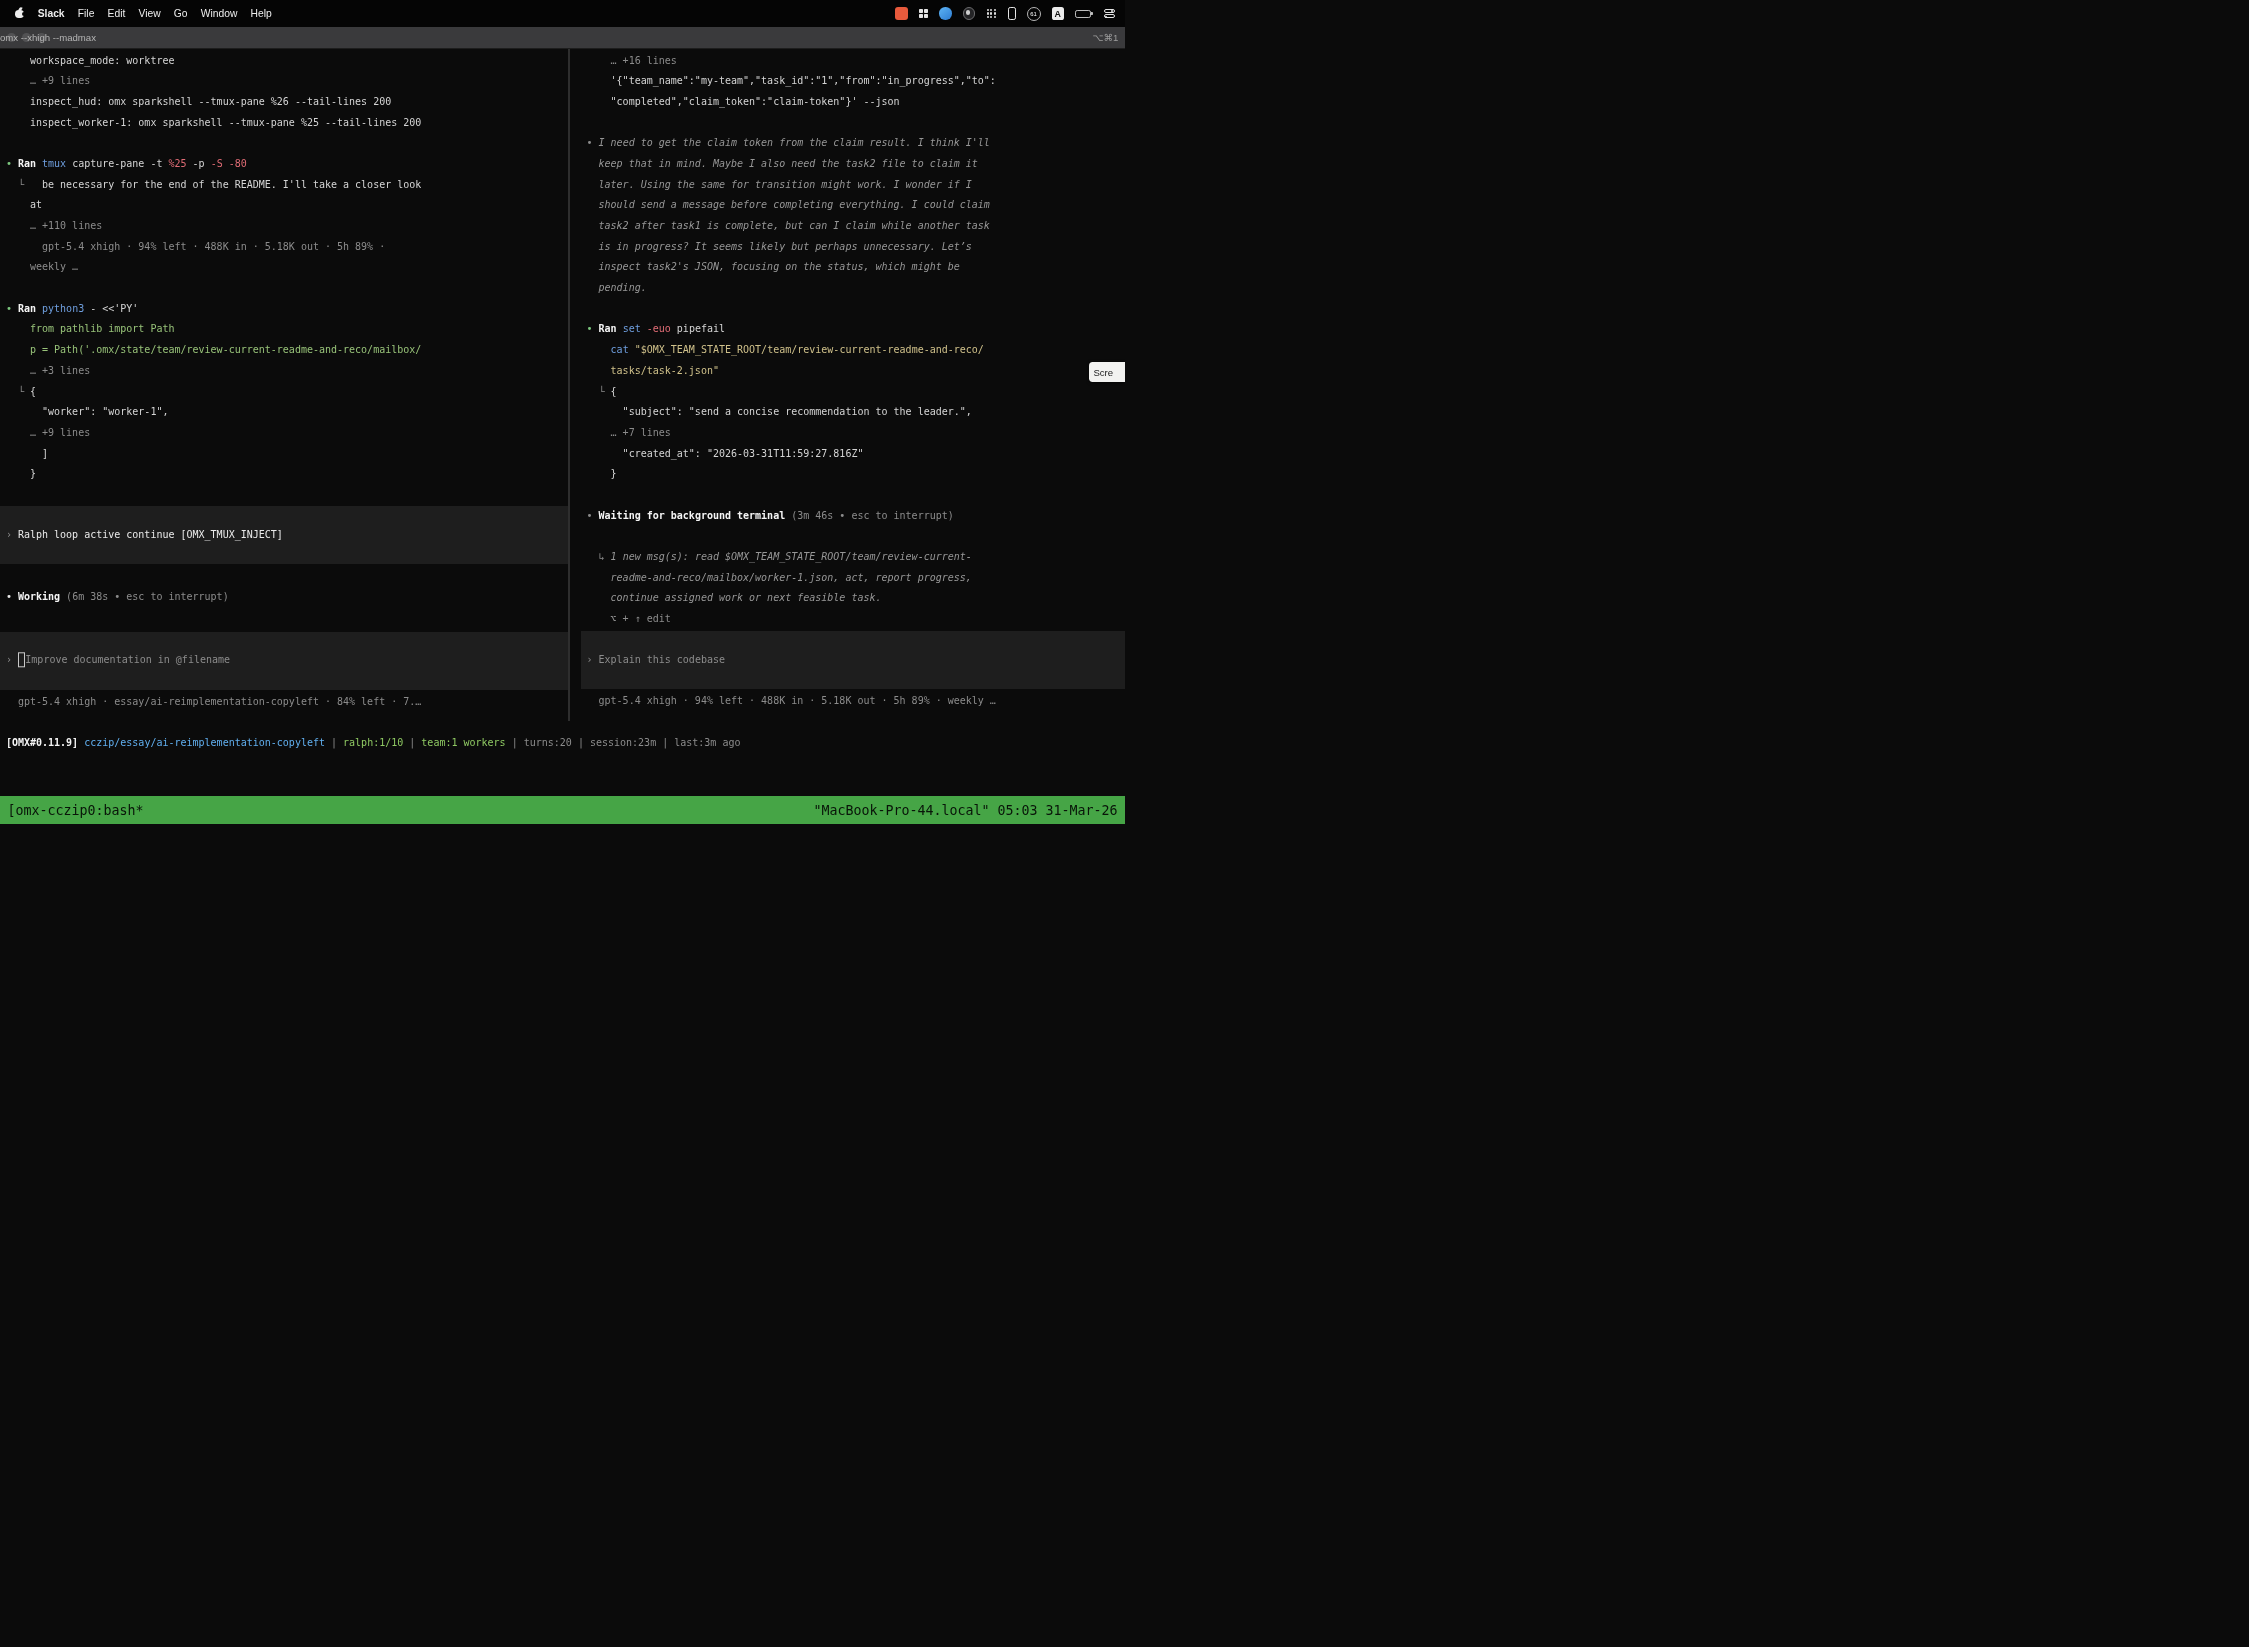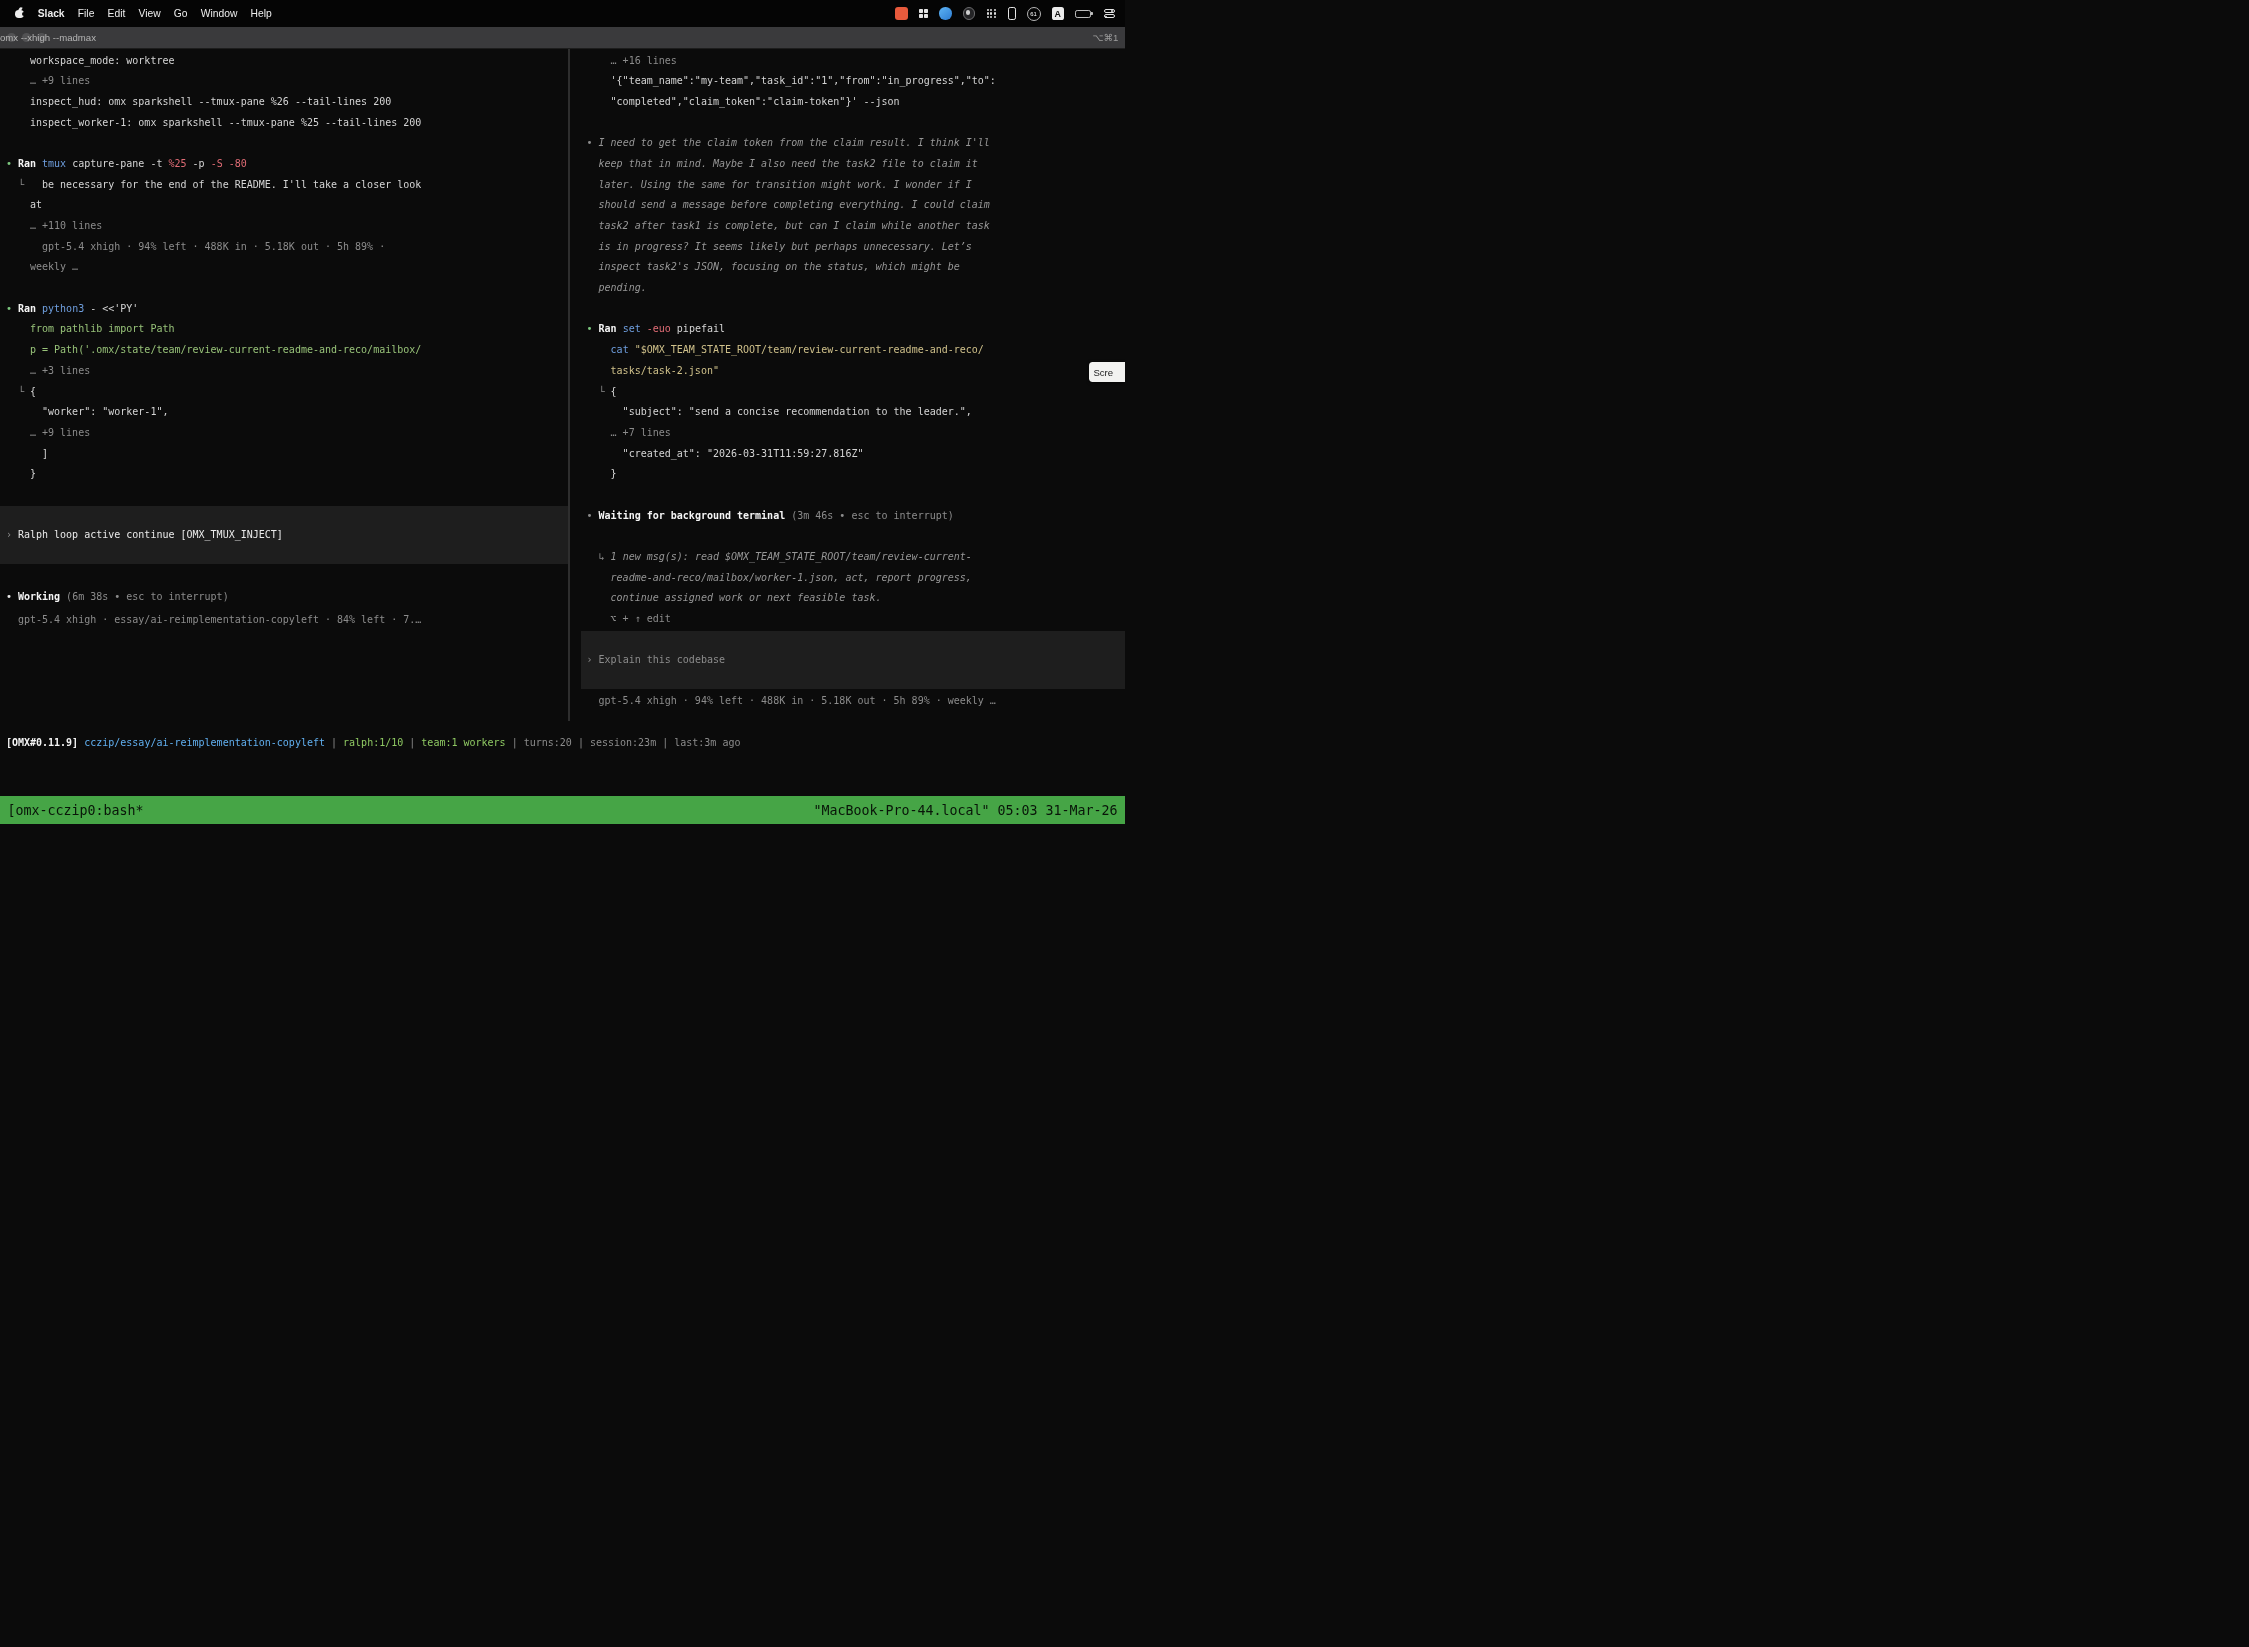--- a/index.html
+++ b/index.html
@@ -164,20 +164,23 @@
           <div class="tl"><span class="s-dim">  └ </span><span class="s-fg">{</span></div>
           <div class="tl"><span class="s-fg">      "worker": "worker-1",</span></div>
           <div class="tl"><span class="s-dim">    … +9 lines</span></div>
           <div class="tl"><span class="s-fg">      ]</span></div>
           <div class="tl"><span class="s-fg">    }</span></div>
         </div>
       <div class="prompt-box mt29">
         <div class="tl"><span class="s-dim">› </span><span class="s-white">Ralph loop active continue [OMX_TMUX_INJECT]</span></div>
       </div>
       <div id="working-line" class="tl mt31"><span class="s-white">• </span><span class="s-bold">Working </span><span class="s-dim">(6m 38s • esc to interrupt)</span></div>
+      <div class="prompt-box mt32">
+        <div class="tl"><span class="s-dim">› </span><span class="cursor"></span><span class="s-dim">Improve documentation in @filename</span></div>
+      </div>
       <div class="tl s-dim mt3">  gpt-5.4 xhigh · essay/ai-reimplementation-copyleft · 84% left · 7.…</div>
     </div>
 
     <div class="divider"></div>
 
     <div class="pane pane-right">
       <div id="right-lines" class="lines">
           <div class="tl"><span class="s-dim">    … +16 lines</span></div>
           <div class="tl"><span class="s-fg">    '{"team_name":"my-team","task_id":"1","from":"in_progress","to":</span></div>
           <div class="tl"><span class="s-fg">    "completed","claim_token":"claim-token"}' --json</span></div>

